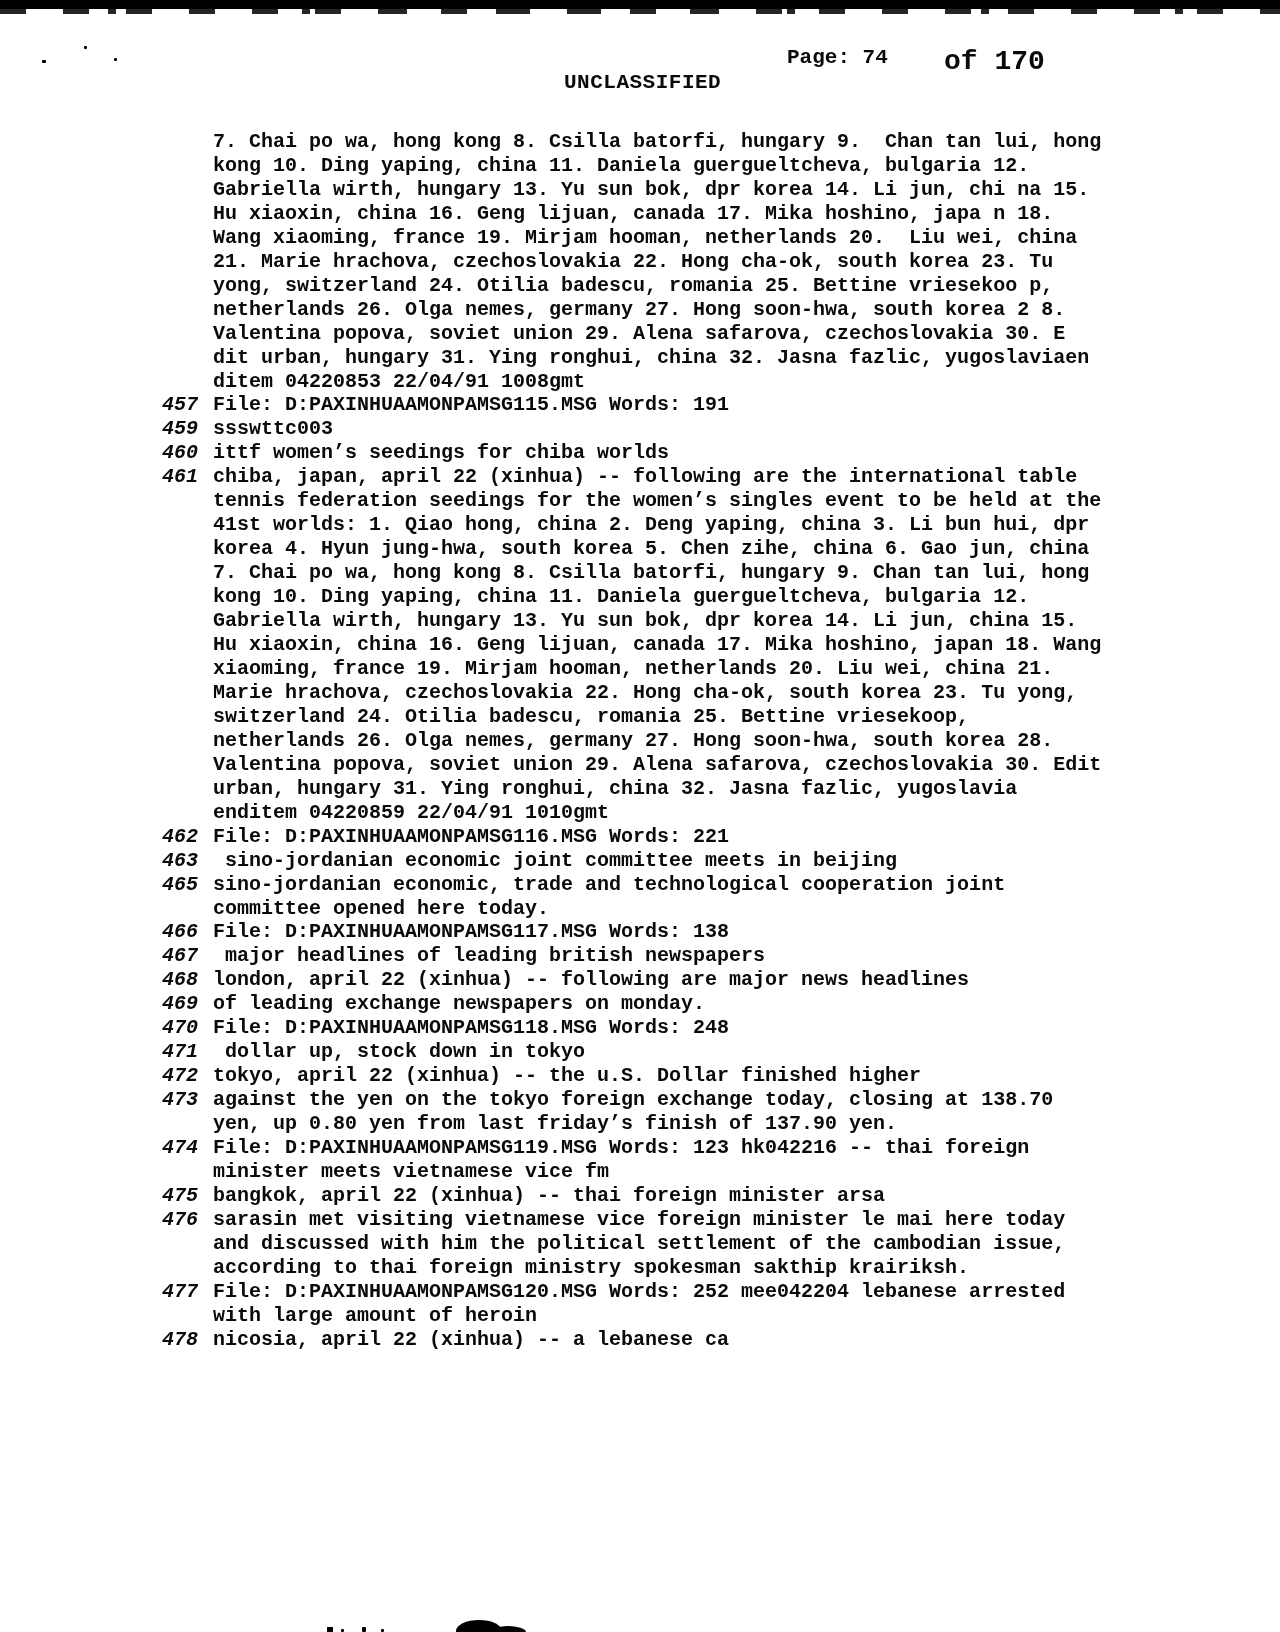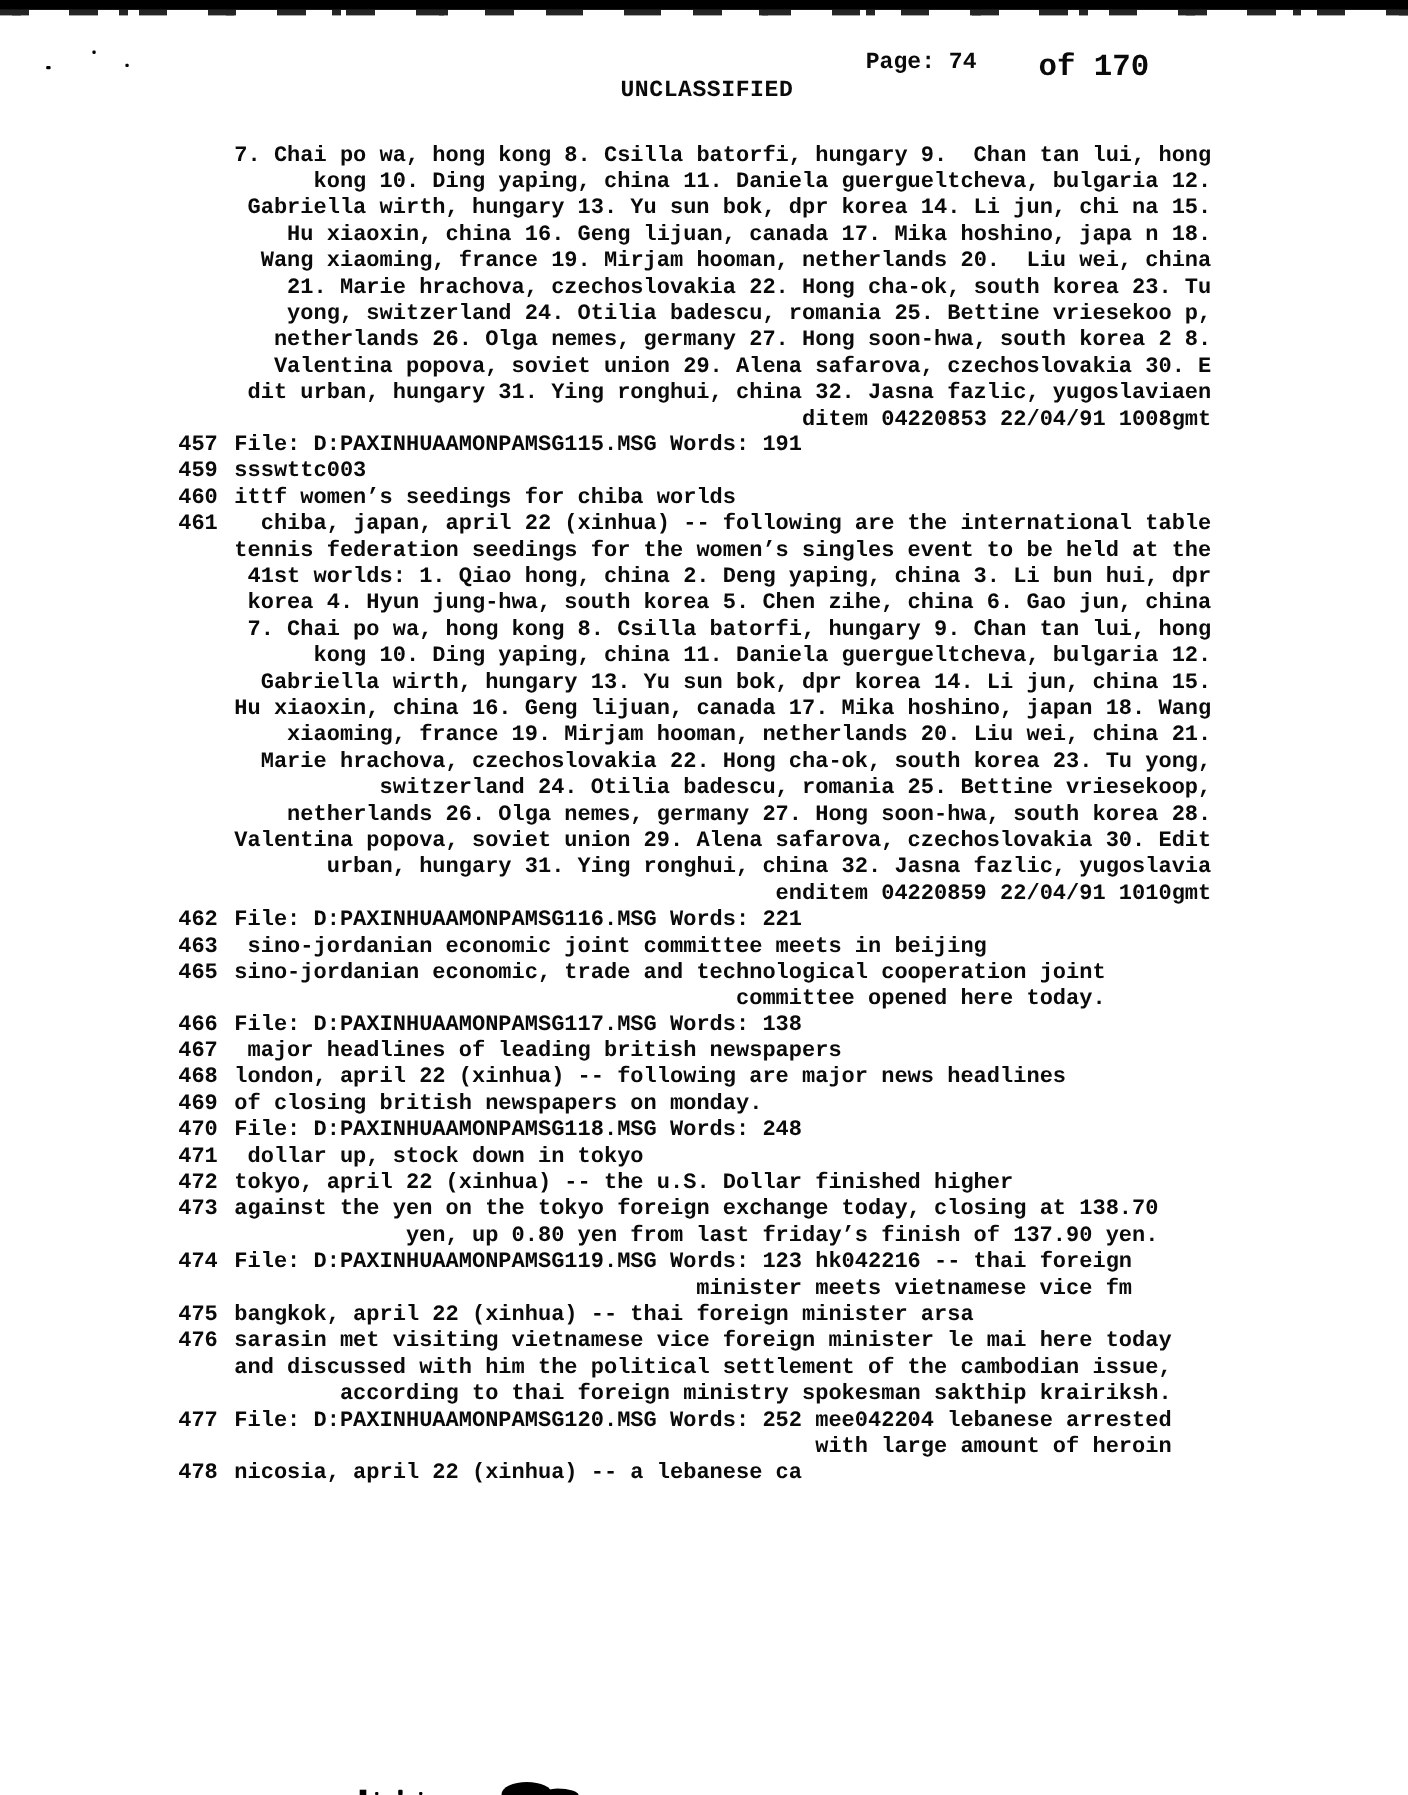--- a/index.html
+++ b/index.html
@@ -33,22 +33,22 @@
   }
   .hdr-class {
     position:absolute; top:71px; left:564px;
     font-size:21px; letter-spacing:.5px;text-align:center;
   }
   .doc {
     position:absolute; top:130px; left:162px; width:1090px;
     font-size:20px; line-height:23.95px;
   }
   .entry { display:flex; }
-  .entry .num { flex:0 0 51px; white-space:pre; }
-  .entry .lines { white-space:pre;text-align:right; }
+  .entry .num { flex:0 0 51px; white-space:pre;font-style:italic; }
+  .entry .lines { white-space:pre; }
   .speck { position:absolute; background:#000; border-radius:1px; }
   .s1 { left:84px;  top:46px;   width:3px; height:3px; }
   .s2 { left:42px;  top:60px;   width:4px; height:3px; }
   .s3 { left:114px; top:58px;   width:3px; height:3px; }
   .b1 { left:327px; top:1627px; width:6px; height:5px; border-radius:0; }
   .b2 { left:341px; top:1629px; width:3px; height:3px; }
   .b3 { left:362px; top:1627px; width:4px; height:5px; }
   .b4 { left:381px; top:1629px; width:3px; height:3px; }
   .blob {
     position:absolute; left:456px; top:1620px; width:46px; height:12px;
@@ -125,21 +125,21 @@
     <div class="lines"><div class="line"> major headlines of leading british newspapers</div></div>
   </div>
 
   <div class="entry">
     <span class="num">468</span>
     <div class="lines"><div class="line">london, april 22 (xinhua) -- following are major news headlines</div></div>
   </div>
 
   <div class="entry">
     <span class="num">469</span>
-    <div class="lines"><div class="line">of closing british newspapers on monday.</div></div>
+    <div class="lines"><div class="line">of leading exchange newspapers on monday.</div></div>
   </div>
 
   <div class="entry">
     <span class="num">470</span>
     <div class="lines"><div class="line">File: D:PAXINHUAAMONPAMSG118.MSG Words: 248</div></div>
   </div>
 
   <div class="entry">
     <span class="num">471</span>
     <div class="lines"><div class="line"> dollar up, stock down in tokyo</div></div>

